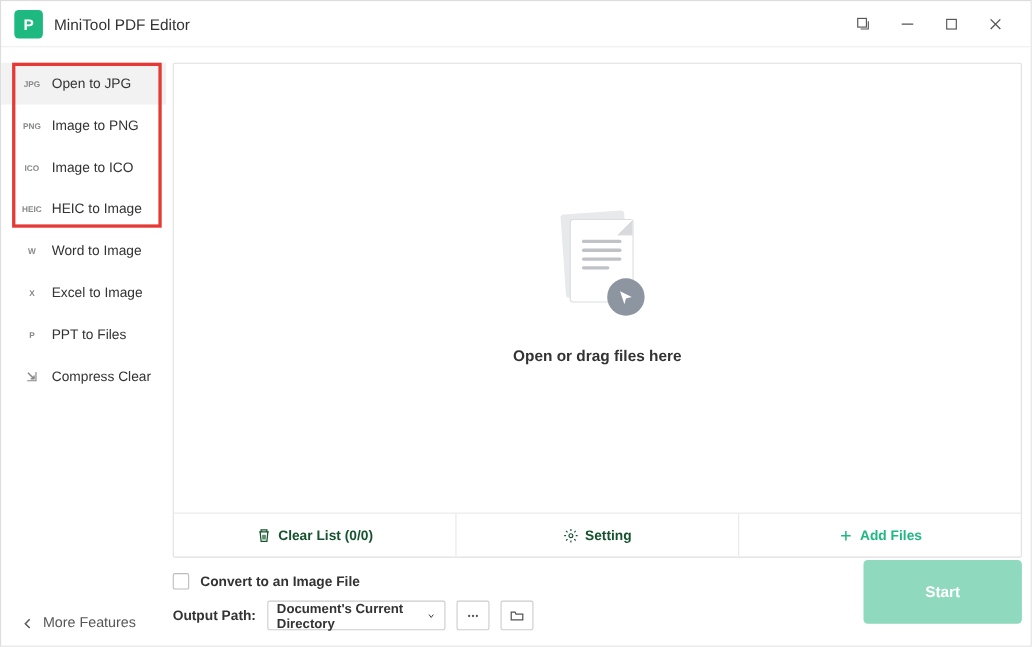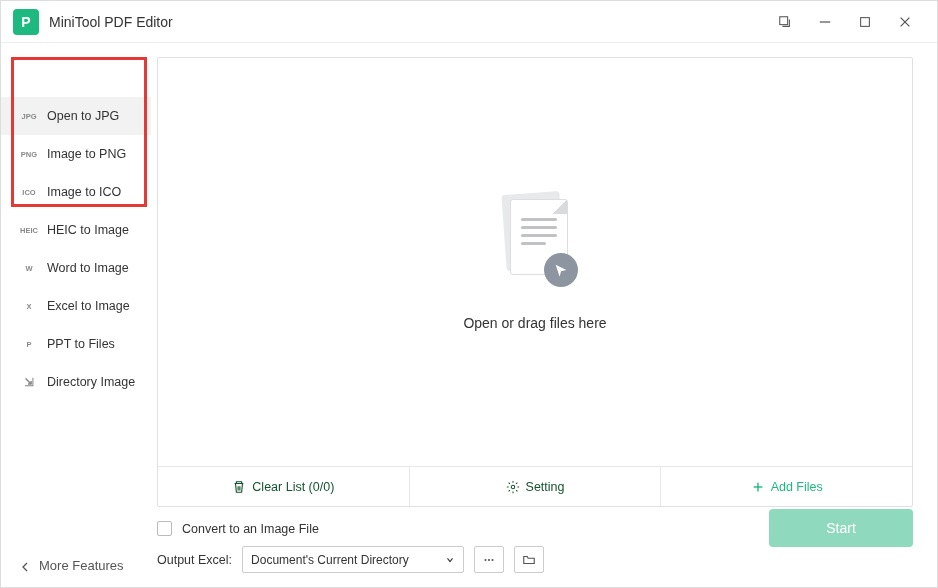--- a/index.html
+++ b/index.html
@@ -73,21 +73,21 @@
   }
   .side-item {
     height: 38px;
     display: flex;
     align-items: center;
     padding-left: 18px;
     gap: 8px;
     color: #333;
     cursor: pointer;
   }
-  .side-item.active { background: #f2f2f2; margin-top: 40px; }
+  .side-item.active { background: #f2f2f2; }
   .side-icon {
     width: 20px;
     font-size: 7.5px;
     font-weight: 600;
     color: #888;
     text-align: center;
   }
   .side-icon.compress { font-size: 11px; }
   .side-label { font-size: 12.5px; }
   .sidebar-bottom {
@@ -97,21 +97,22 @@
     align-items: flex-end;
     gap: 8px;
     color: #555;
   }
   .sidebar-bottom svg { width: 12px; height: 12px; }
   
   .main {
     flex: 1;
     display: flex;
     flex-direction: column;
-    padding: 14px 24px 14px 6px;
+    padding: 14px 8px 14px 6px;
+    font-weight: bold;
   }
   .dropzone {
     flex: 1;
     border: 1px solid #e0e0e0;
     border-radius: 2px;
     display: flex;
     flex-direction: column;
     overflow: hidden;
   }
   .drop-center {
@@ -198,21 +199,21 @@
     width: 15px; height: 15px;
     border: 1px solid #bbb;
     border-radius: 2px;
   }
   .check-label { font-size: 12.5px; color: #333; }
   .path-label { font-size: 12.5px; color: #333; }
   .select-wrap {
     display: flex;
     align-items: center;
     justify-content: space-between;
-    width: 222px;
+    width: 162px;
     height: 27px;
     border: 1px solid #ccc;
     border-radius: 2px;
     padding: 0 8px;
     font-size: 12px;
     color: #333;
   }
   .select-wrap svg { width: 10px; height: 10px; }
   .iconbtn {
     width: 30px; height: 27px;
@@ -222,21 +223,21 @@
     align-items: center;
     justify-content: center;
     color: #555;
   }
   .iconbtn svg { width: 14px; height: 14px; }
   .start-btn {
     position: absolute;
     right: 0;
     top: 2px;
     width: 144px;
-    height: 38px;
+    height: 58px;
     background: #8fd9be;
     color: #fff;
     border-radius: 4px;
     display: flex;
     align-items: center;
     justify-content: center;
     font-size: 14px;
     margin-left: 19px;
   }
 </style>
@@ -303,21 +304,21 @@
       <div class="side-item">
         <span class="side-icon">X</span>
         <span class="side-label">Excel to Image</span>
       </div>
       <div class="side-item">
         <span class="side-icon">P</span>
         <span class="side-label">PPT to Files</span>
       </div>
       <div class="side-item">
         <span class="side-icon compress">⇲</span>
-        <span class="side-label">Directory Image</span>
+        <span class="side-label">Compress Clear</span>
       </div>
 
       <div class="sidebar-bottom">
         <svg viewBox="0 0 12 12" fill="none" stroke="currentColor" stroke-width="1.3">
             <polyline points="8,2 4,6 8,10"></polyline>
           </svg>
         <span>More Features</span>
       </div>
     </div>
 
@@ -364,21 +365,21 @@
           </div>
         </div>
       </div>
 
       <div class="bottom">
         <div class="bottom-row">
           <div class="checkbox"></div>
           <span class="check-label">Convert to an Image File</span>
         </div>
         <div class="bottom-row">
-          <span class="path-label">Output Excel:</span>
+          <span class="path-label">Output Path:</span>
           <div class="select-wrap">
             <span>Document's Current Directory</span>
             <svg viewBox="0 0 12 12" fill="none" stroke="currentColor" stroke-width="1.3">
                 <polyline points="3,4 6,8 9,4"></polyline>
               </svg>
           </div>
           <div class="iconbtn">
             <svg viewBox="0 0 16 16" fill="currentColor">
                 <circle cx="4" cy="8" r="1.2"></circle>
                 <circle cx="8" cy="8" r="1.2"></circle>

